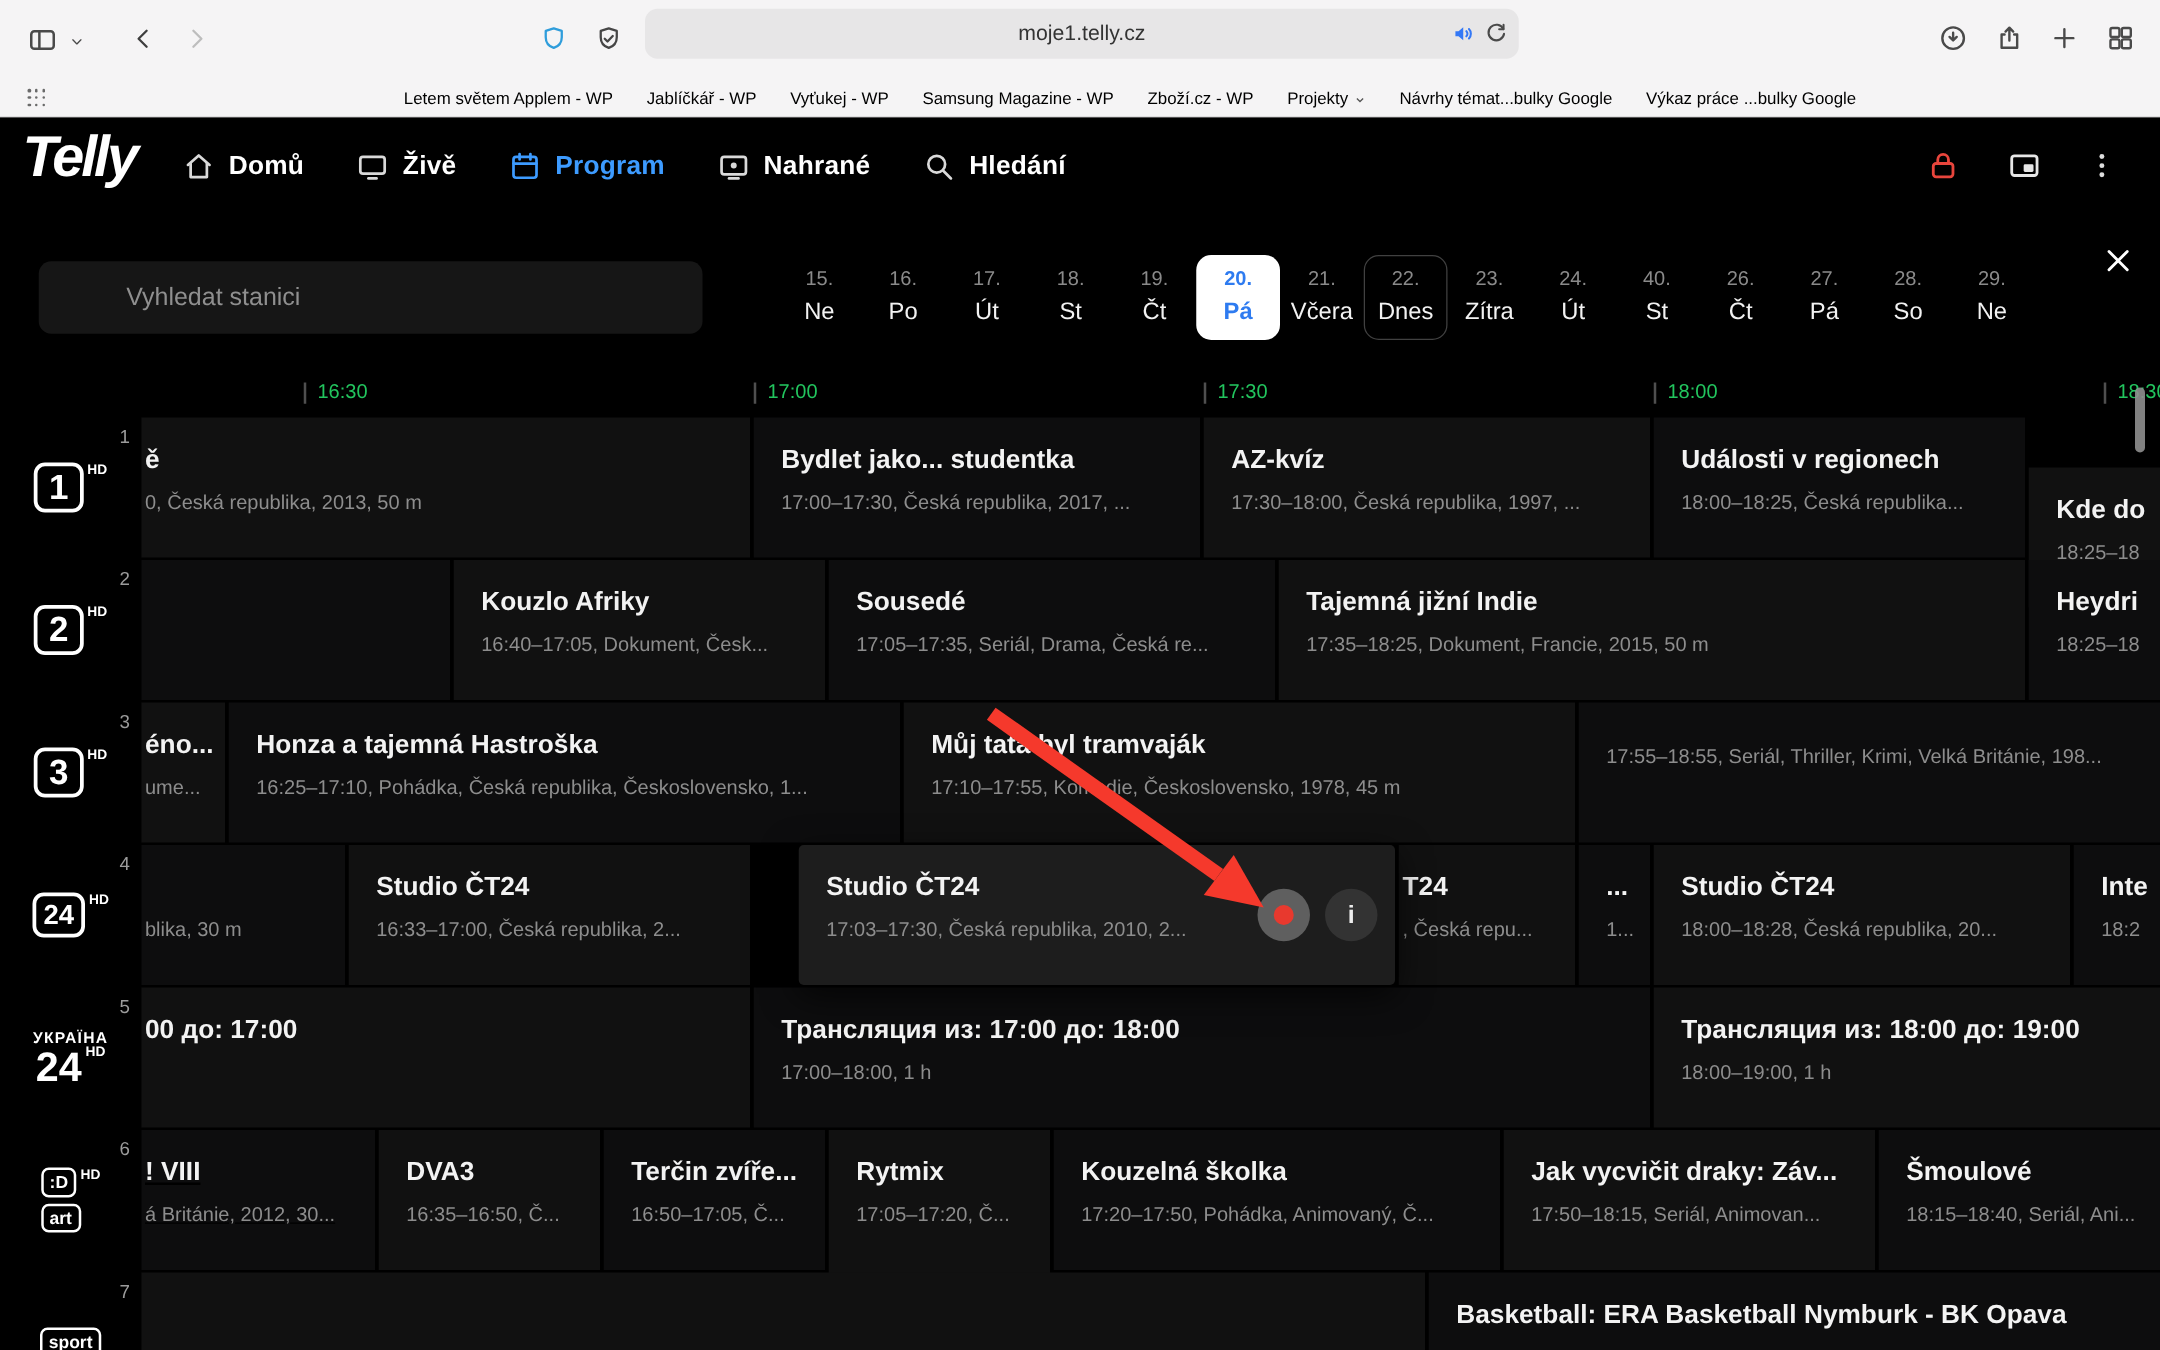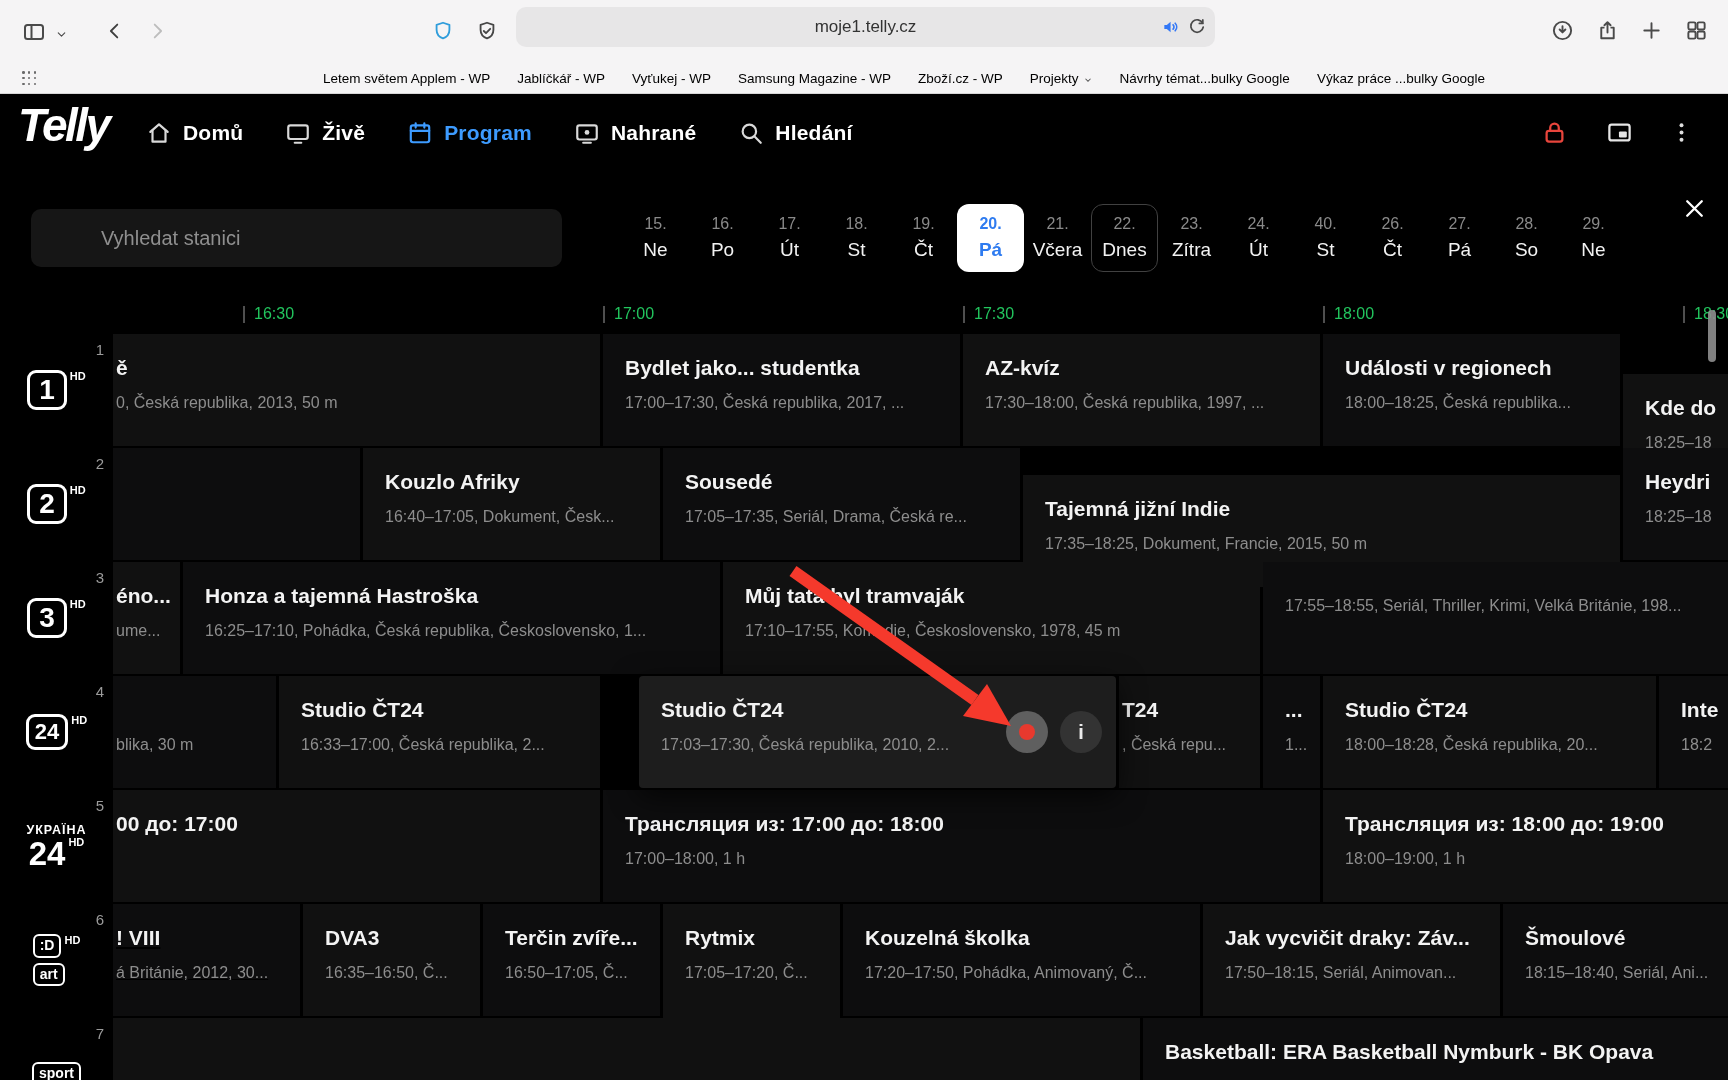--- a/index.html
+++ b/index.html
@@ -322,21 +322,21 @@
         <div class="t"></div>
       </div>
       <div class="cell" style="left: 363px; top: 448px; width: 297px; height: 112px;">
         <div class="t">Kouzlo Afriky</div>
         <div class="s">16:40–17:05, Dokument, Česk...</div>
       </div>
       <div class="cell alt" style="left: 663px; top: 448px; width: 357px; height: 112px;">
         <div class="t">Sousedé</div>
         <div class="s">17:05–17:35, Seriál, Drama, Česká re...</div>
       </div>
-      <div class="cell" style="left: 1023px; top: 448px; width: 597px; height: 112px; margin-top: 27px;">
+      <div class="cell" style="left: 1023px; top: 448px; width: 597px; height: 112px;">
         <div class="t">Tajemná jižní Indie</div>
         <div class="s">17:35–18:25, Dokument, Francie, 2015, 50 m</div>
       </div>
       <div class="cell alt" style="left: 1623px; top: 448px; width: 105px; height: 112px;">
         <div class="t">Heydri</div>
         <div class="s">18:25–18</div>
       </div>
       <div class="chan" style="top: 448px;">
         <span class="chan-num">2</span>
         <span><span class="ct-box">2</span><sup class="hd-sup">HD</sup></span>

